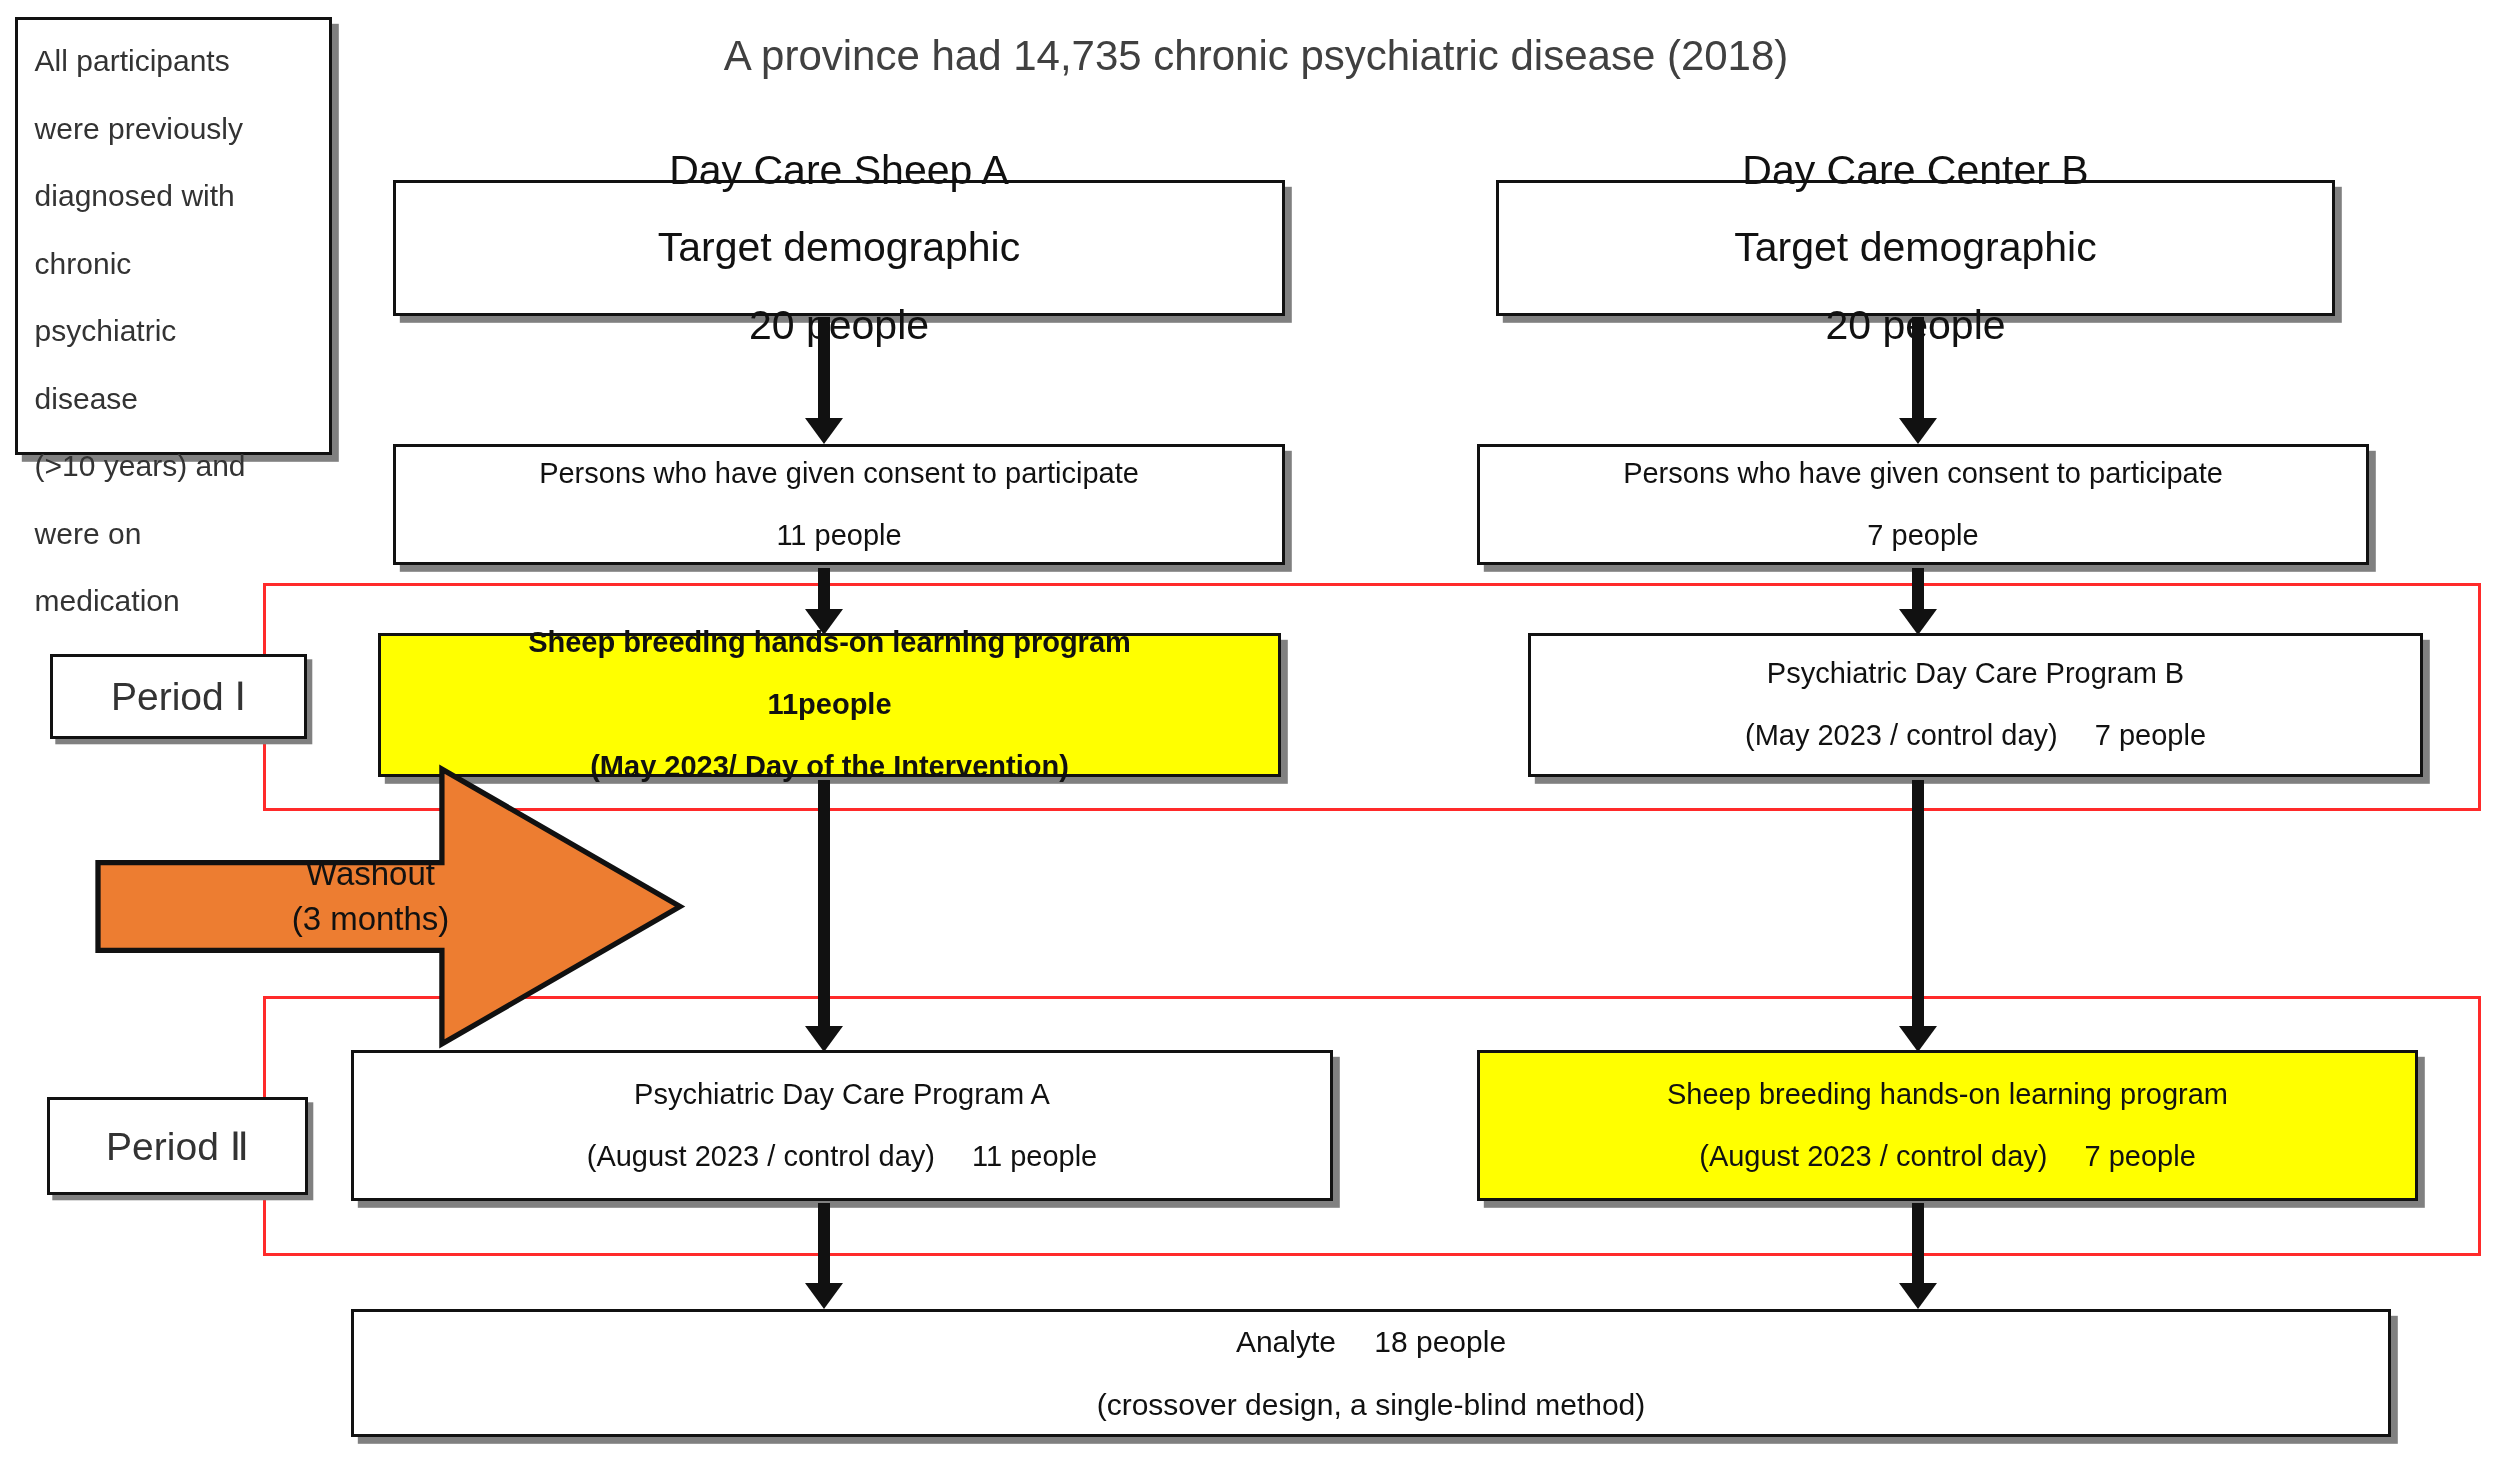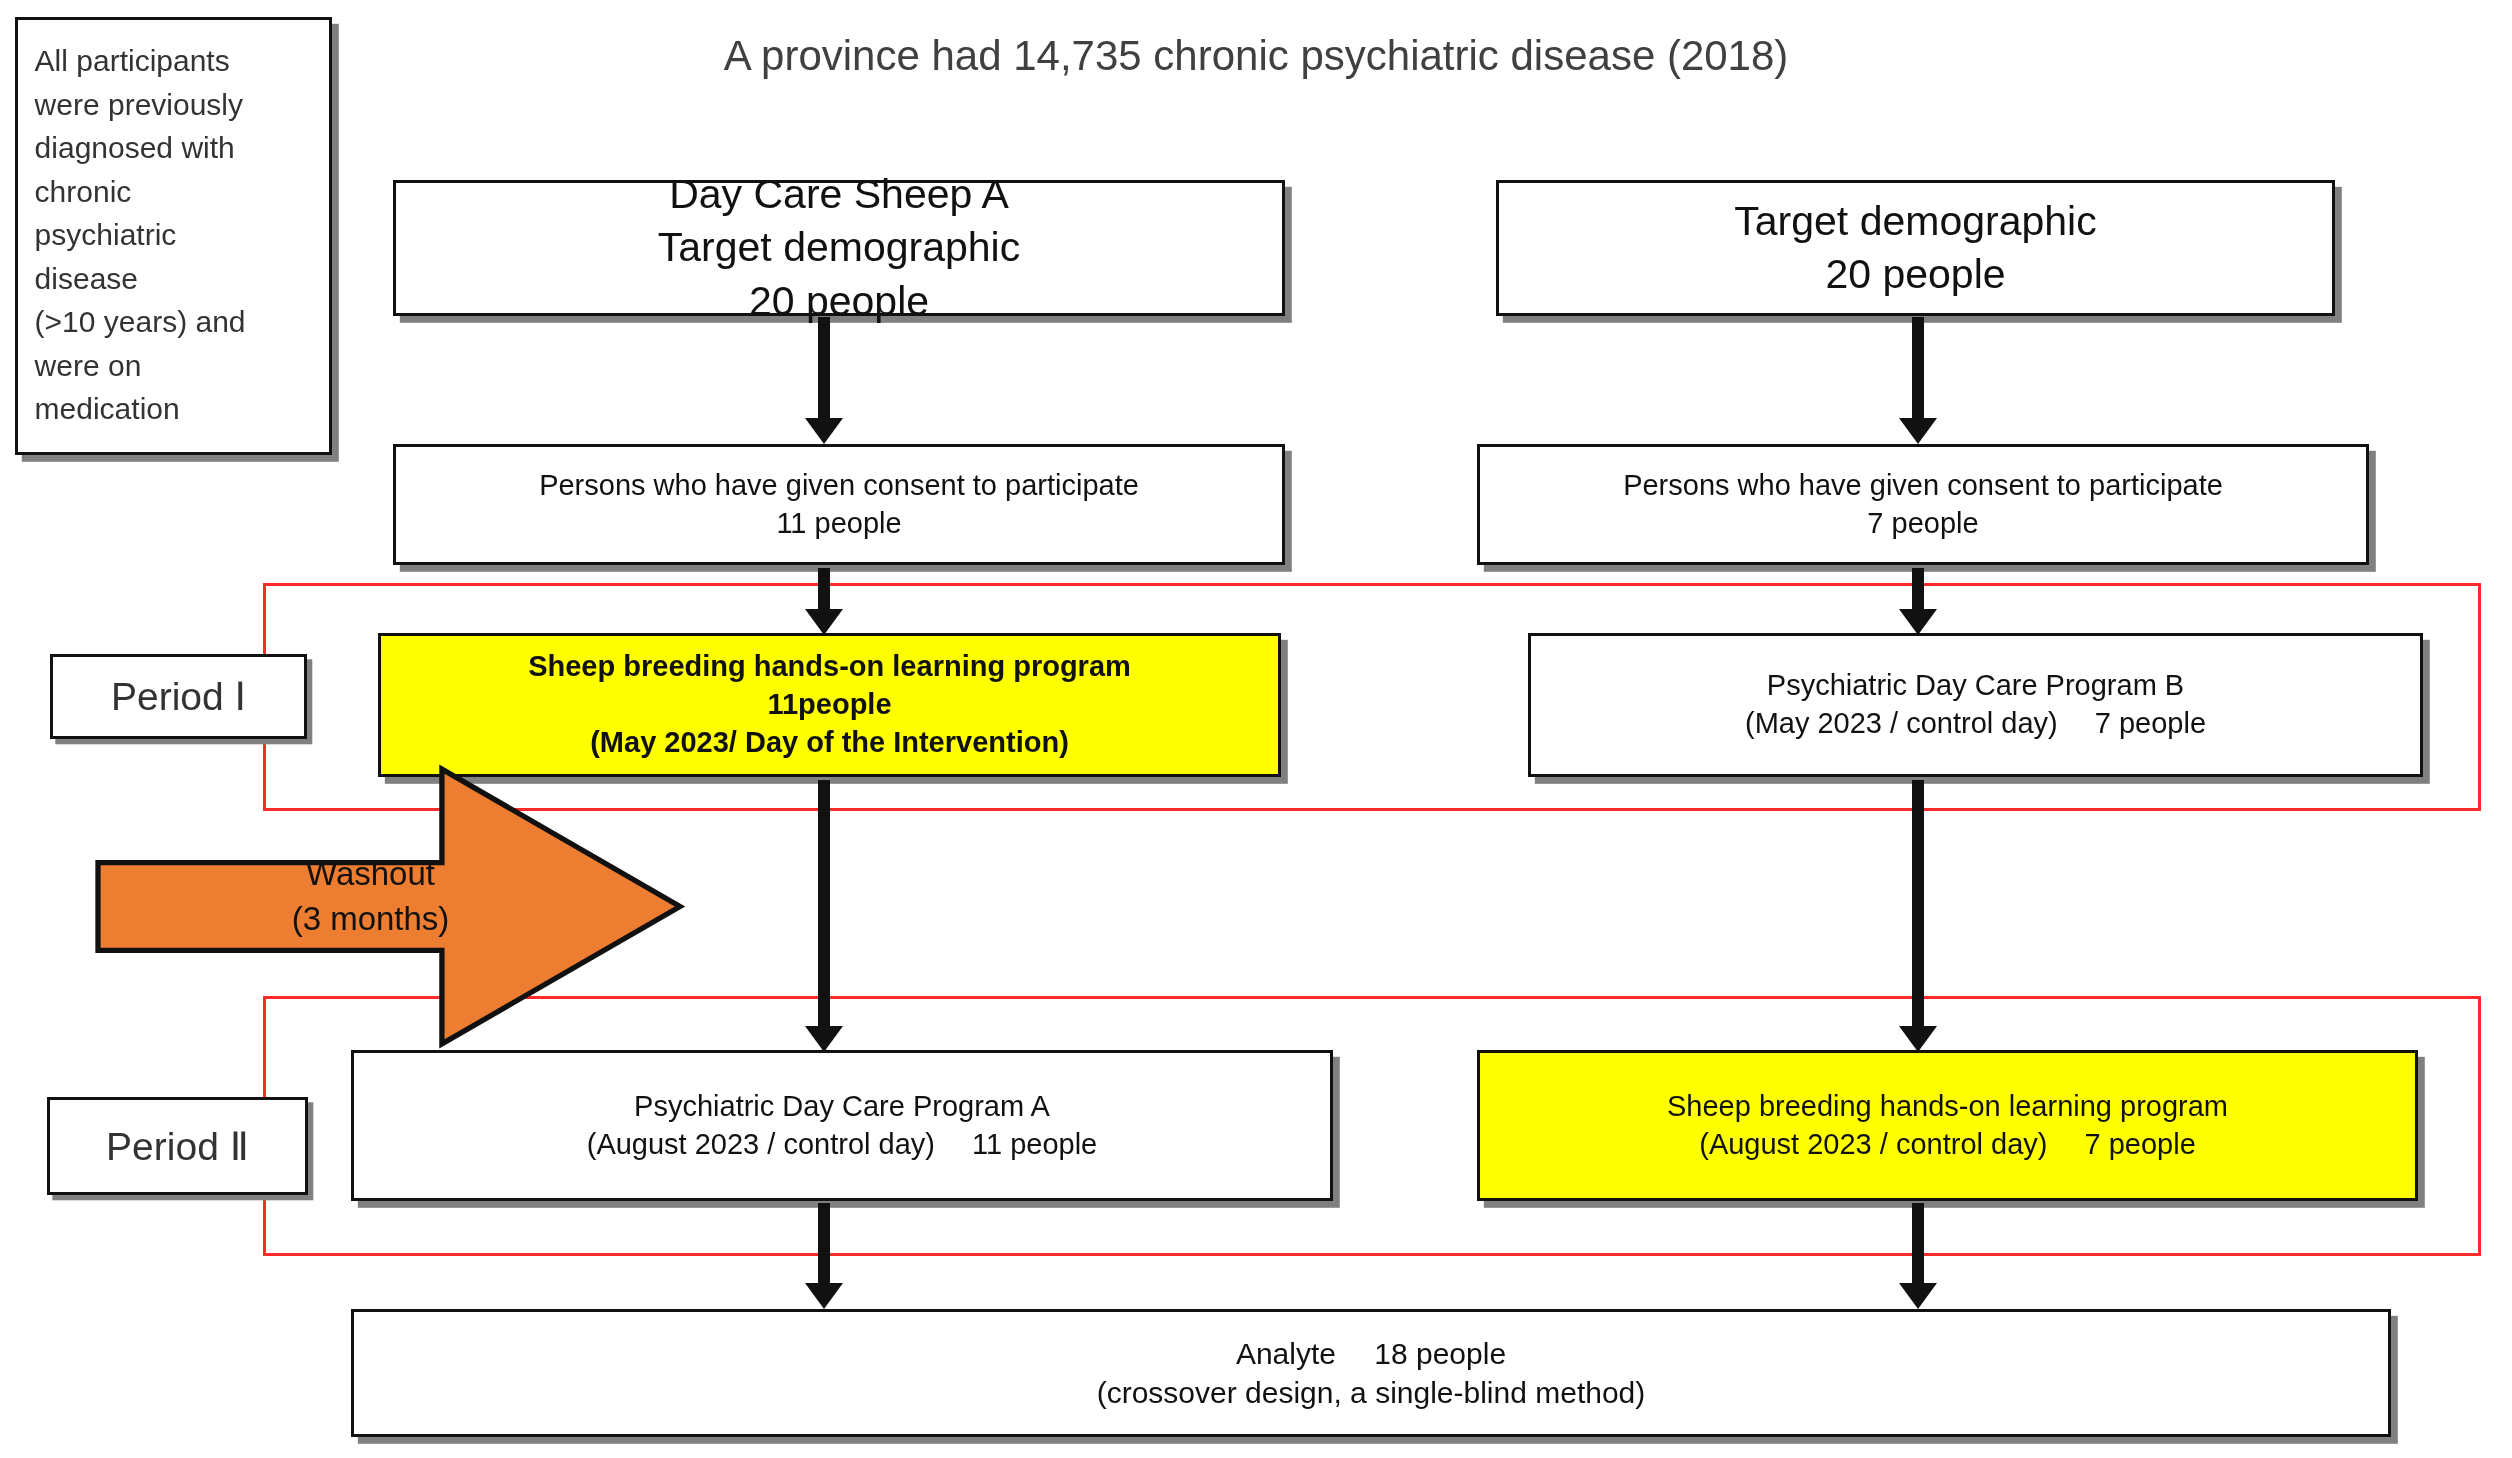--- a/index.html
+++ b/index.html
@@ -25,20 +25,21 @@
     box-sizing: border-box;
     background: #ffffff;
     border: 3.8px solid #111111;
     box-shadow: 6.8px 6.8px 0 0 rgba(128,128,128,1);
     display: flex;
     flex-direction: column;
     align-items: center;
     justify-content: center;
     text-align: center;
     line-height: 1.30;
+    gap: 24px;
   }
   .box.yellow { background: #FFFF00; }
 
   .line { display: block; width: 100%; }
 
   
   #title {
     position: absolute;
     left: 0;
     top: 32px;
@@ -182,20 +183,21 @@
 
   <div class="red-rect" id="red-period-1"></div>
   <div class="red-rect" id="red-period-2"></div>
 
   <div class="box" id="box-center-a">
     <span class="line">Day Care Sheep A</span>
     <span class="line">Target demographic</span>
     <span class="line">20 people</span>
   </div>
   <div class="box" id="box-center-b">
+    <span class="line">Day Care Center B</span>
     <span class="line">Target demographic</span>
     <span class="line">20 people</span>
   </div>
 
   <div class="box" id="box-consent-a">
     <span class="line">Persons who have given consent to participate</span>
     <span class="line">11 people</span>
   </div>
   <div class="box" id="box-consent-b">
     <span class="line">Persons who have given consent to participate</span>

